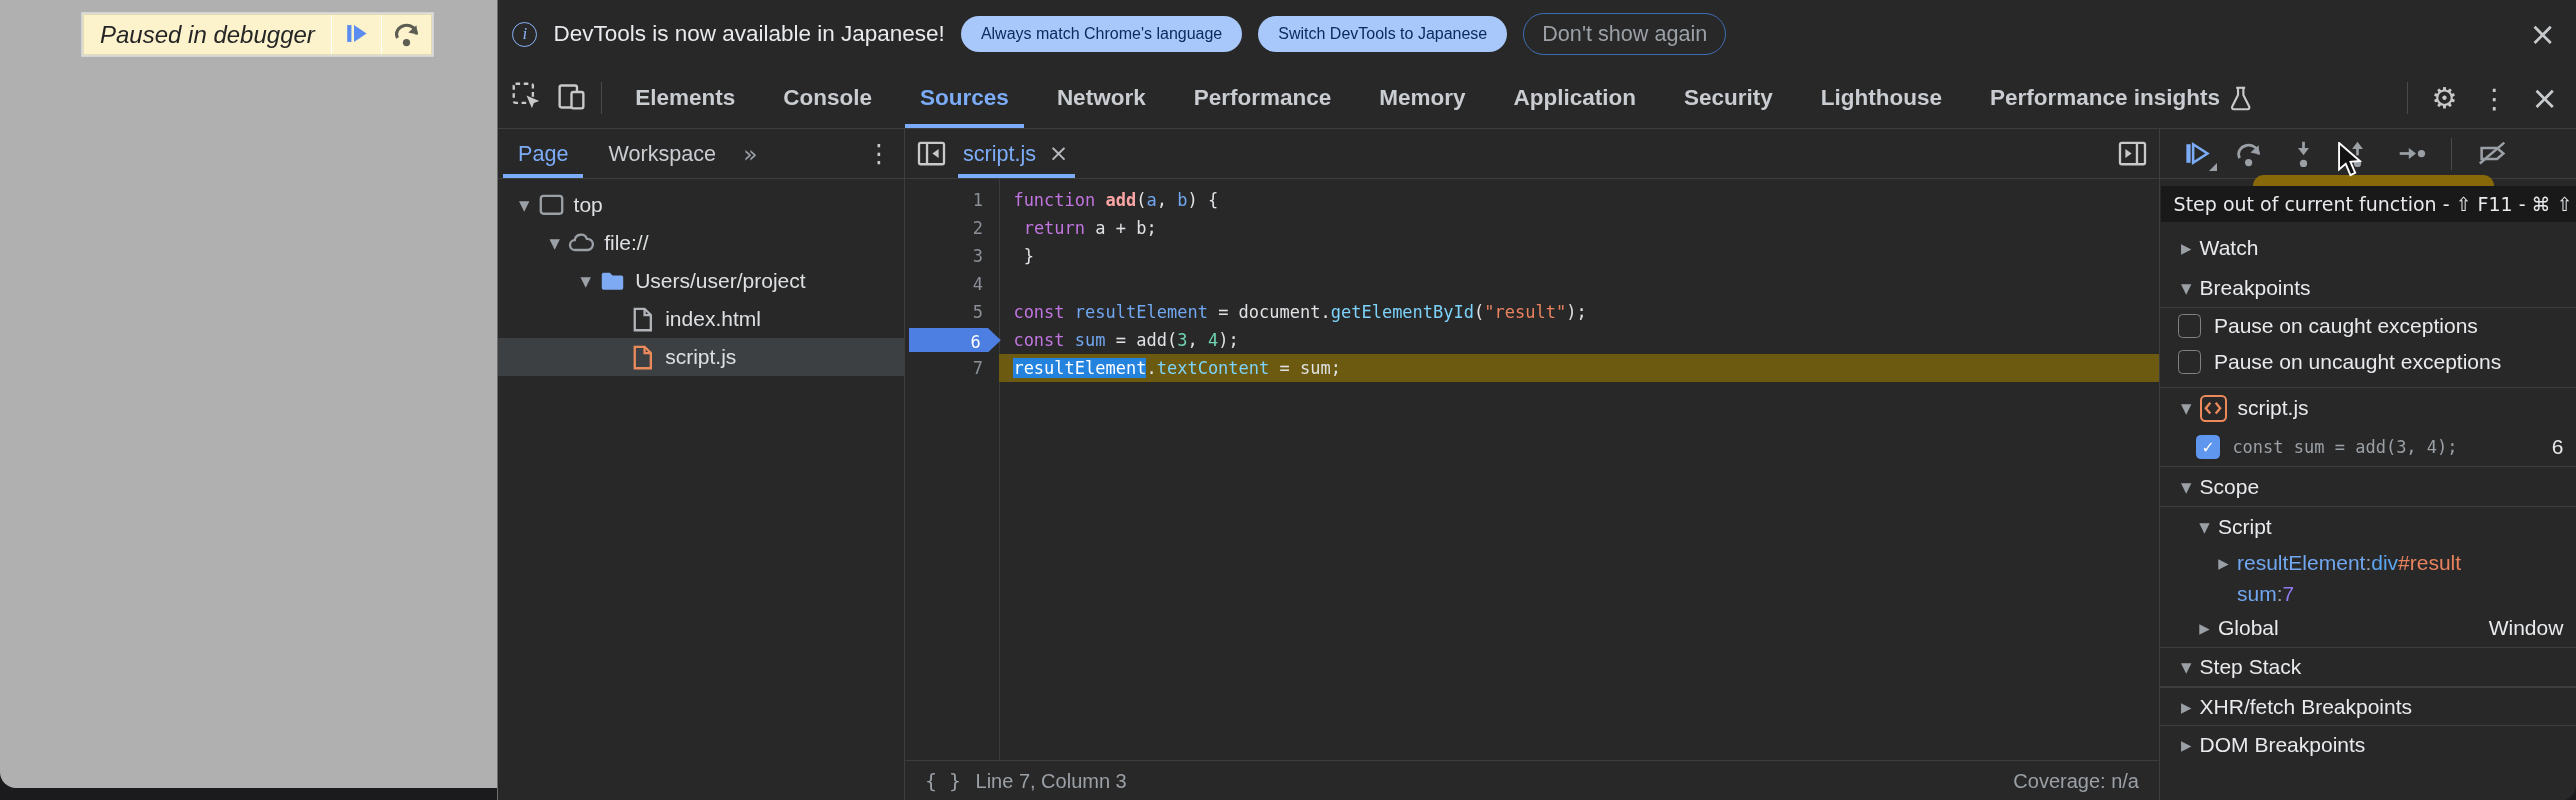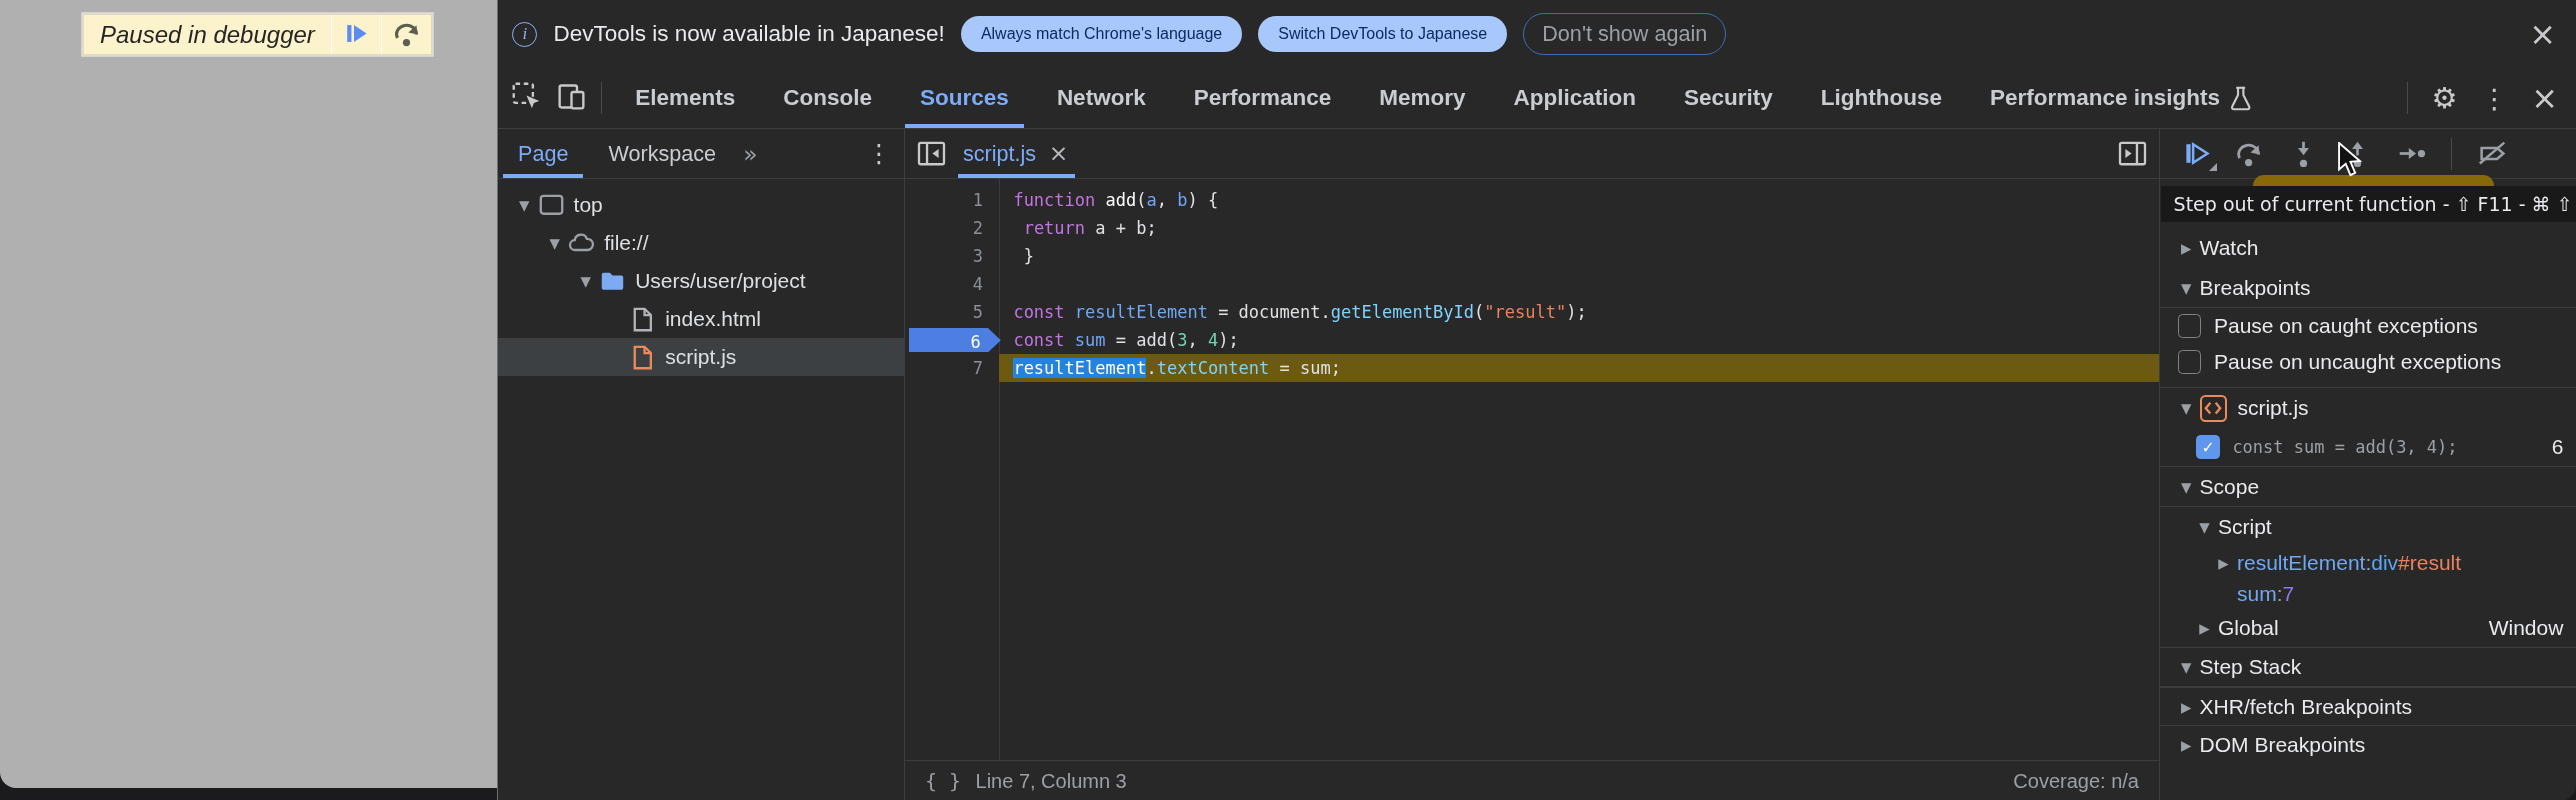--- a/index.html
+++ b/index.html
@@ -67,21 +67,21 @@
   .ed-collapse { margin-left:auto; }
   .code-area { flex:1; position:relative; font-family:"DejaVu Sans Mono",monospace; font-size:17px; padding-top:7.2px; overflow:hidden; }
   .code-area::before { content:""; position:absolute; left:94px; top:0; bottom:0; width:0.9px; background:#3a3a3a; }
   .code-line { display:flex; height:28px; line-height:28px; position:relative; }
   .gutter { width:94px; flex:none; text-align:right; padding-right:16px; color:#8a8f98; position:relative; }
   .bp-badge { position:absolute; left:3.6px; right:-1.8px; top:1.8px; bottom:1.8px; background:#4d7fe3;
               clip-path:polygon(0 0, 86% 0, 100% 50%, 86% 100%, 0 100%);
               color:#fff; text-align:right; padding-right:20px; }
   .code-text { flex:1; white-space:pre; padding-left:14.4px; color:#dfe1e4; }
   .code-line.exec .code-text { background:#6b5a10; }
-  .tok-kw { color:#c175e0; } .tok-fn { color:#ffffff; } .tok-vr { color:#71a7f0; }
+  .tok-kw { color:#c175e0; } .tok-fn { color:#fca5a5;font-weight:bold; } .tok-vr { color:#71a7f0; }
   .tok-pr { color:#7dd3fc; } .tok-st { color:#e8825f; } .tok-nu { color:#6fd3b2; }
   .tok-pl { color:#dfe1e4; } .tok-sel { background:#2583e0; color:#ffffff; }
   .status { height:41px; flex:none; border-top:0.9px solid #3d3d3d; display:flex; align-items:center; padding:0 20px; gap:14.4px; color:#9aa0a6; font-size:20px; }
   .braces { font-family:"DejaVu Sans Mono",monospace; font-size:20px; color:#9aa0a6; }
   .coverage { margin-left:auto; }
 
   
   .sidebar { width:417px; flex:none; border-left:0.9px solid #3d3d3d; display:flex; flex-direction:column; position:relative; }
   .dbg-toolbar { height:50px; flex:none; display:flex; align-items:center; gap:25px; padding-left:23.4px; border-bottom:0.9px solid #3d3d3d; }
   .dbg-toolbar svg { display:block; }

